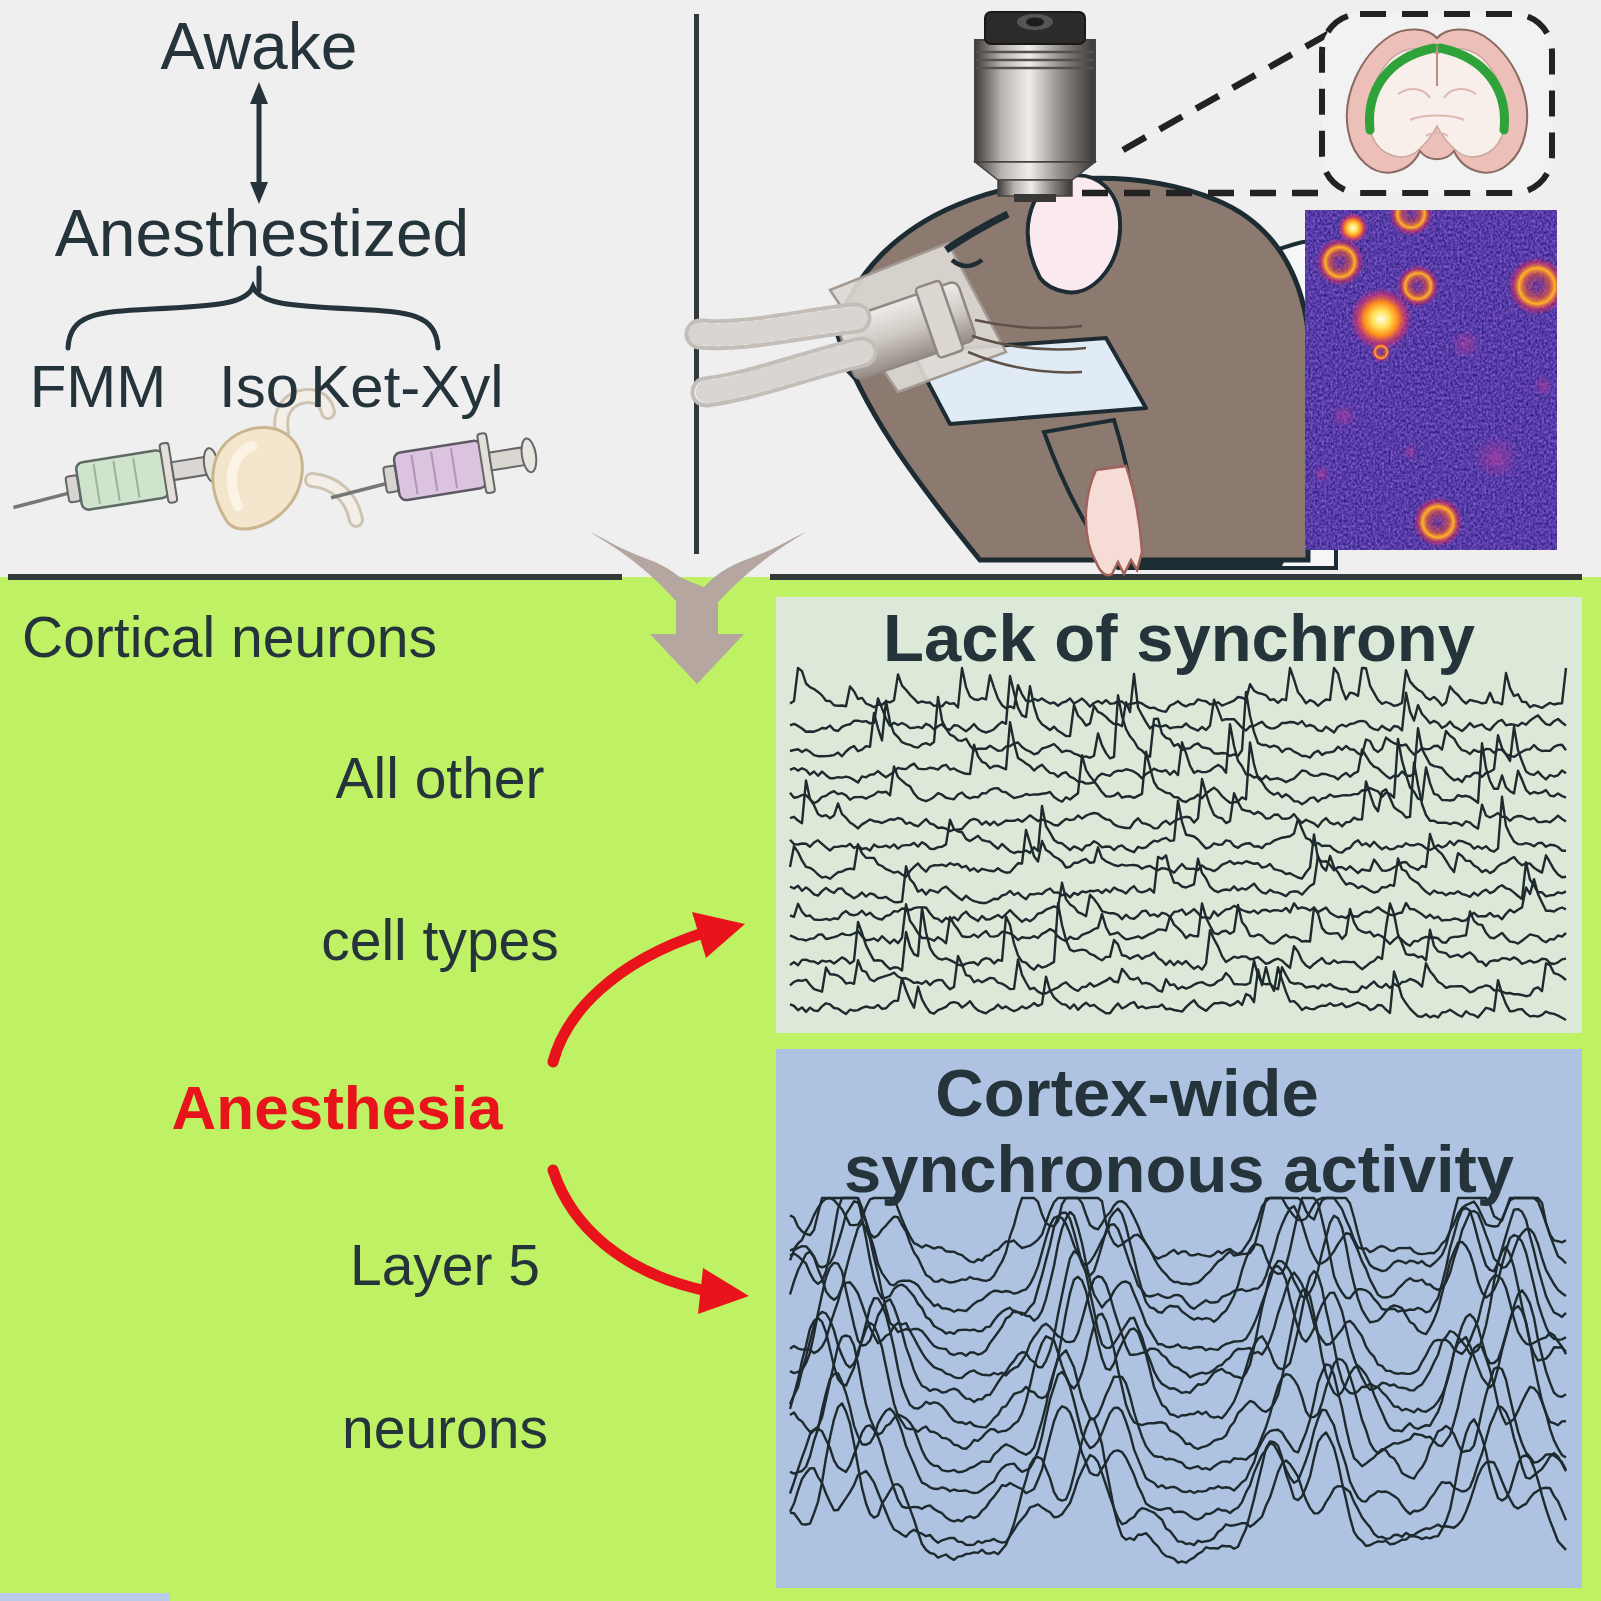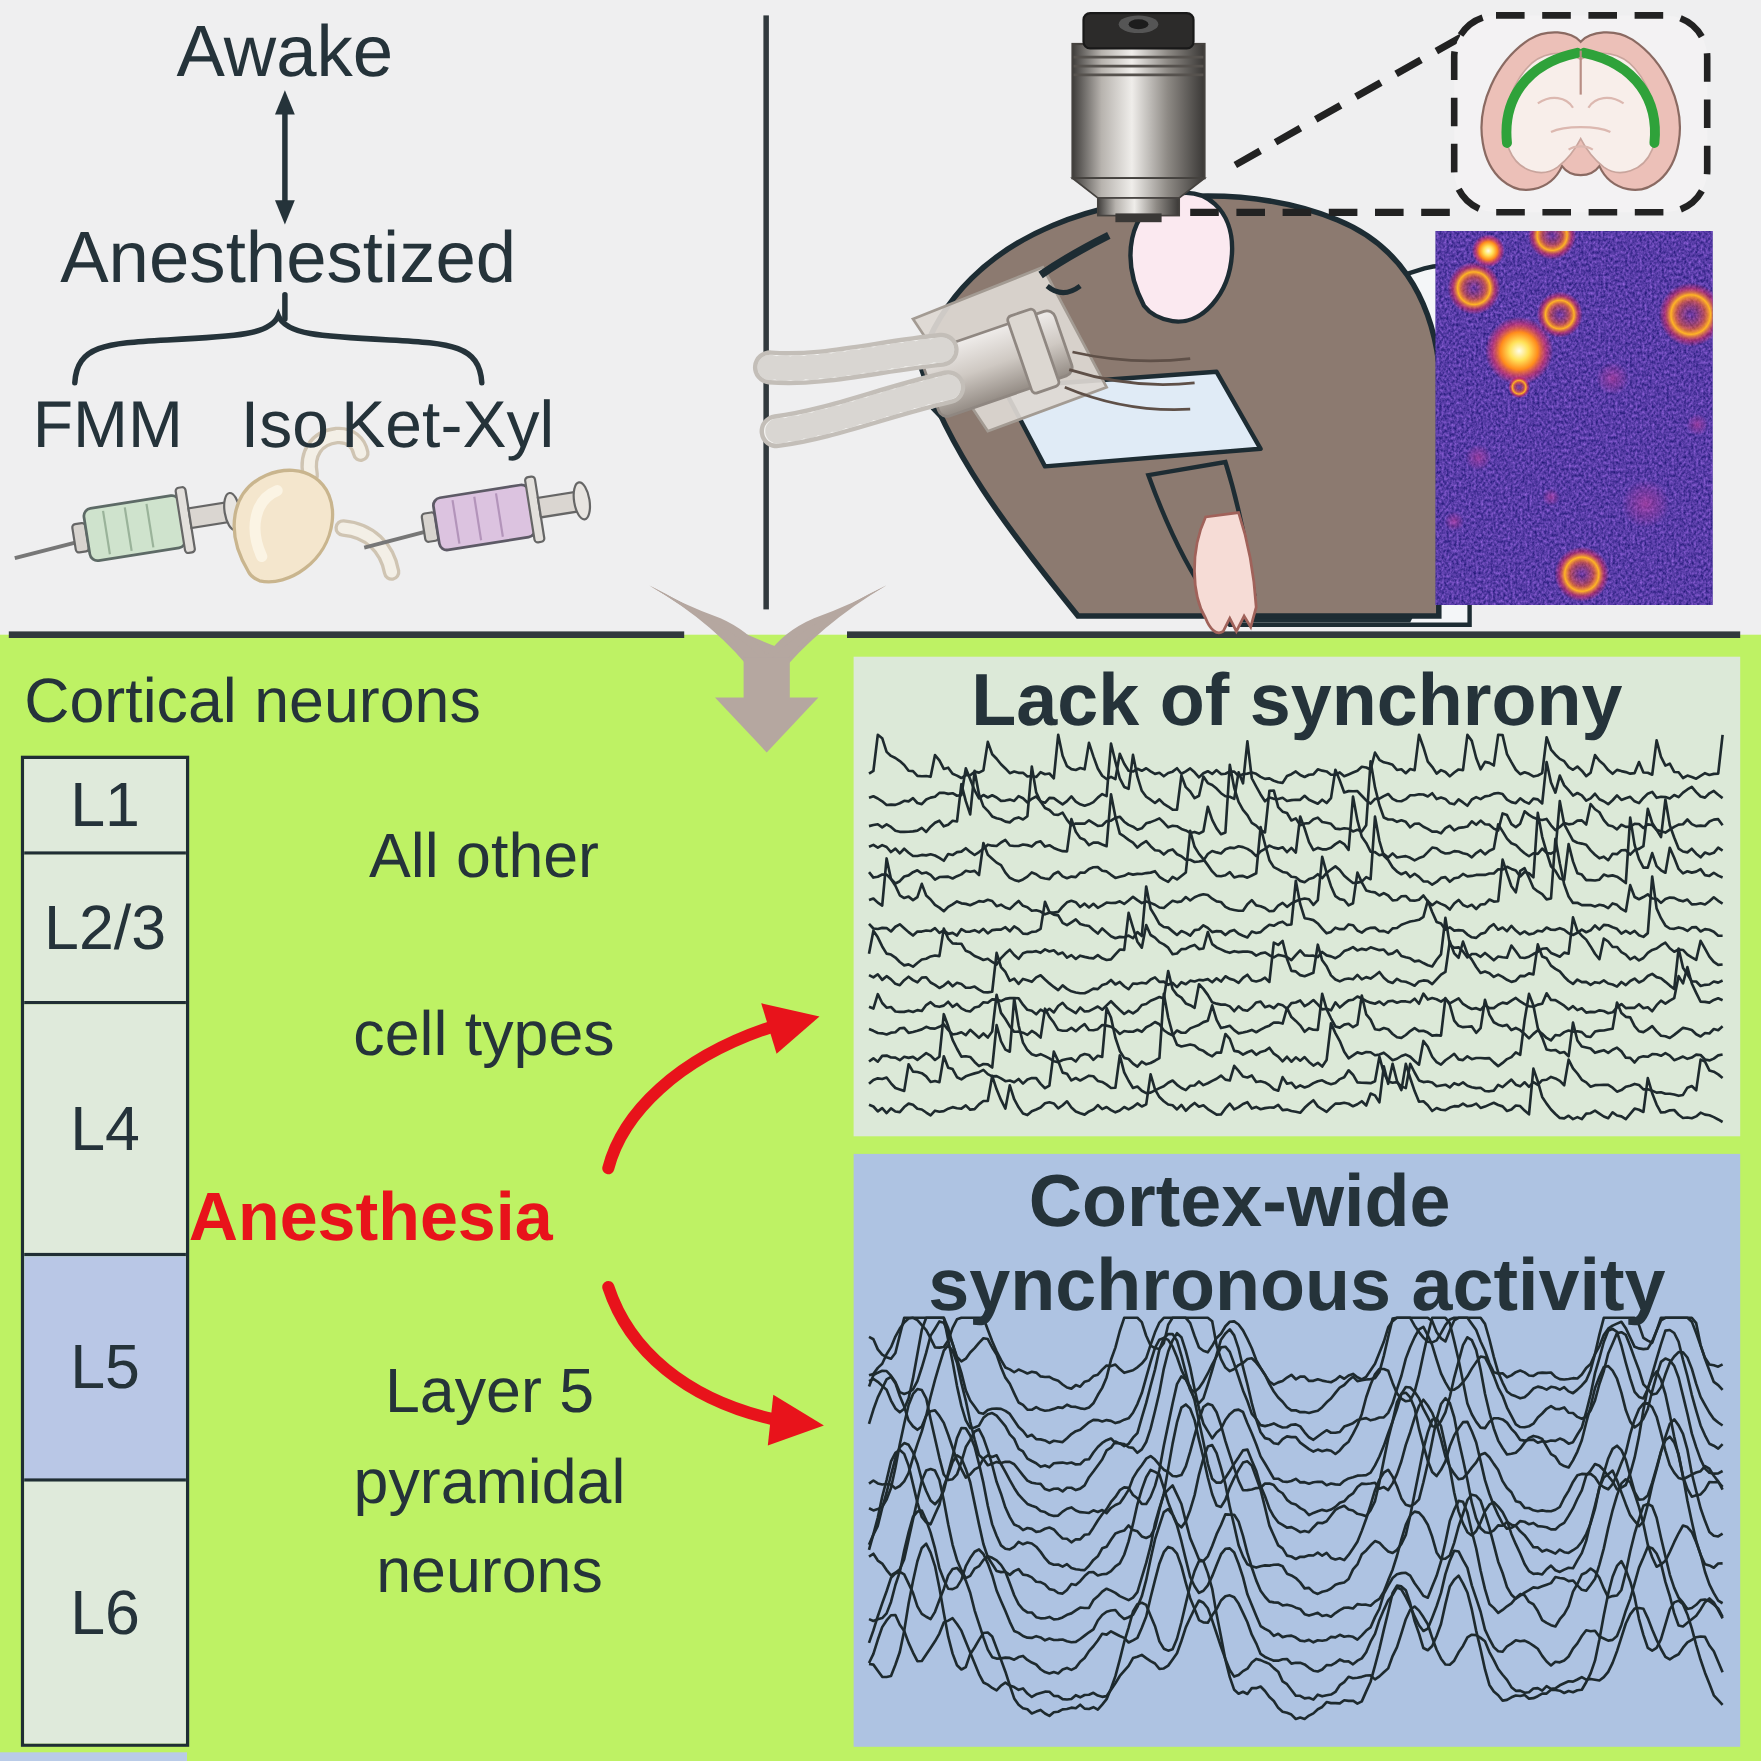--- a/index.html
+++ b/index.html
@@ -290,43 +290,25 @@
   </svg>
 
   <div id="awake" class="abs ctext t-dark">Awake</div>
   <div id="anesthetized" class="abs ctext t-dark">Anesthestized</div>
   <div id="drug-fmm" class="abs ctext t-dark druglabel">FMM</div>
   <div id="drug-iso" class="abs ctext t-dark druglabel">Iso</div>
   <div id="drug-ketxyl" class="abs ctext t-dark druglabel">Ket-Xyl</div>
 
   <div id="cortical-heading" class="abs t-dark">Cortical neurons</div>
 
-  <div id="layer-col" class="abs">
-    <div id="cell-l1" class="layer-cell layer-green">
-        <span>L1</span>
-      </div>
-    <div id="cell-l23" class="layer-cell layer-green">
-        <span>L2/3</span>
-      </div>
-    <div id="cell-l4" class="layer-cell layer-green">
-        <span>L4</span>
-      </div>
-    <div id="cell-l5" class="layer-cell layer-blue">
-        <span>L5</span>
-      </div>
-    <div id="cell-l6" class="layer-cell layer-green">
-        <span>L6</span>
-      </div>
-  </div>
   <div id="bottom-sliver" class="abs"></div>
 
   <div id="other1" class="abs ctext t-dark midline">All other</div>
   <div id="other3" class="abs ctext t-dark midline">cell types</div>
   <div id="anesthesia-label" class="abs ctext">Anesthesia</div>
   <div id="l5line1" class="abs ctext t-dark midline">Layer 5</div>
-  <div id="l5line2" class="abs ctext t-dark midline">pyramidal</div>
   <div id="l5line3" class="abs ctext t-dark midline">neurons</div>
 
   <div id="desync-title" class="abs ctext panel-title">Lack of synchrony</div>
   <div id="sync-title1" class="abs ctext panel-title">Cortex-wide</div>
   <div id="sync-title2" class="abs ctext panel-title">synchronous activity</div>
 
 </div>
 
 </body></html>

